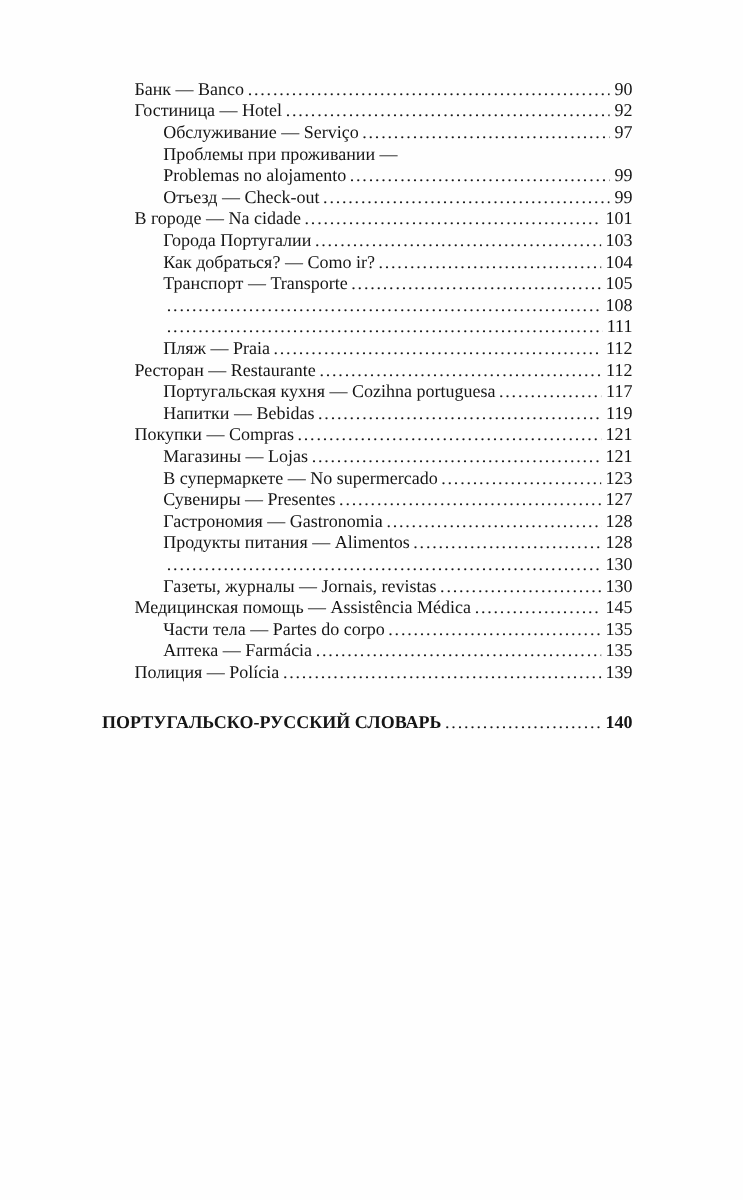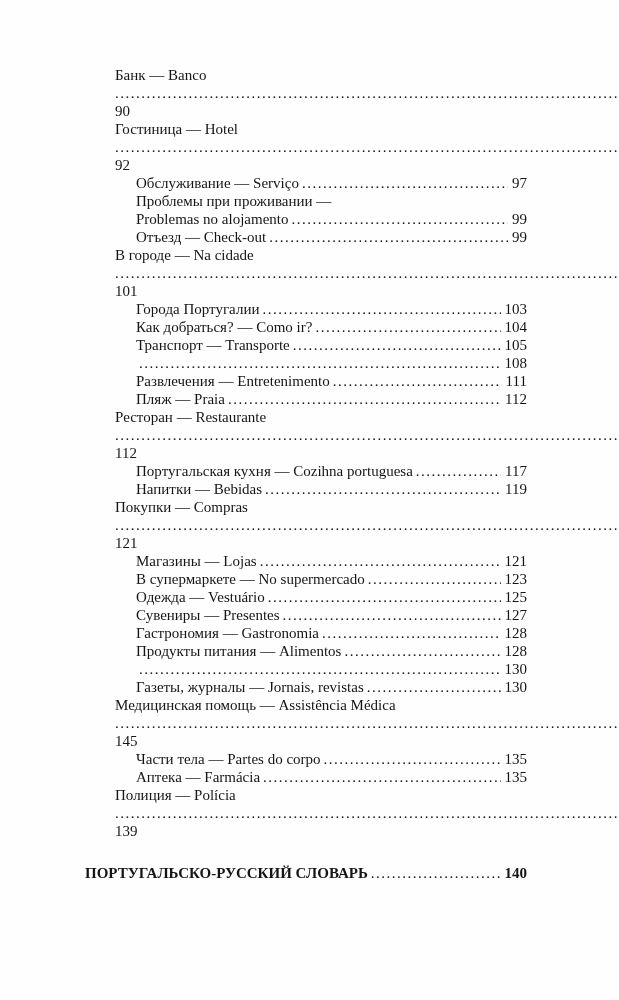--- a/index.html
+++ b/index.html
@@ -24,21 +24,21 @@
     left: 85px;
     width: 442px;
     font-size: 15px;
     line-height: 18px;
   }
   .row {
     display: flex;
     align-items: baseline;
     width: 100%;
   }
-  .row.level-0 { padding-left: 27px; flex-direction: column; }
+  .row.level-0 { padding-left: 27px; }
   .row.level-1 { padding-left: 51px; }
   .label {
     flex: 0 0 auto;
     white-space: nowrap;
   }
   .leader {
     flex: 1 1 auto;
     overflow: hidden;
     white-space: nowrap;
     margin-left: 3px;
@@ -128,21 +128,20 @@
     <span class="leader"></span>
     <span class="page-num">105</span>
   </div>
 
   <div class="row level-1">
     <span class="leader"></span>
     <span class="page-num">108</span>
   </div>
 
   <div class="row level-1">
-    <span class="label">Развлечения — Entretenimento</span>
     <span class="leader"></span>
     <span class="page-num">111</span>
   </div>
 
   <div class="row level-1">
     <span class="label">Пляж — Praia</span>
     <span class="leader"></span>
     <span class="page-num">112</span>
   </div>
 
@@ -175,25 +174,20 @@
     <span class="leader"></span>
     <span class="page-num">121</span>
   </div>
 
   <div class="row level-1">
     <span class="label">В супермаркете — No supermercado</span>
     <span class="leader"></span>
     <span class="page-num">123</span>
   </div>
 
-  <div class="row level-1">
-    <span class="label">Одежда — Vestuário</span>
-    <span class="leader"></span>
-    <span class="page-num">125</span>
-  </div>
 
   <div class="row level-1">
     <span class="label">Сувениры — Presentes</span>
     <span class="leader"></span>
     <span class="page-num">127</span>
   </div>
 
   <div class="row level-1">
     <span class="label">Гастрономия — Gastronomia</span>
     <span class="leader"></span>

